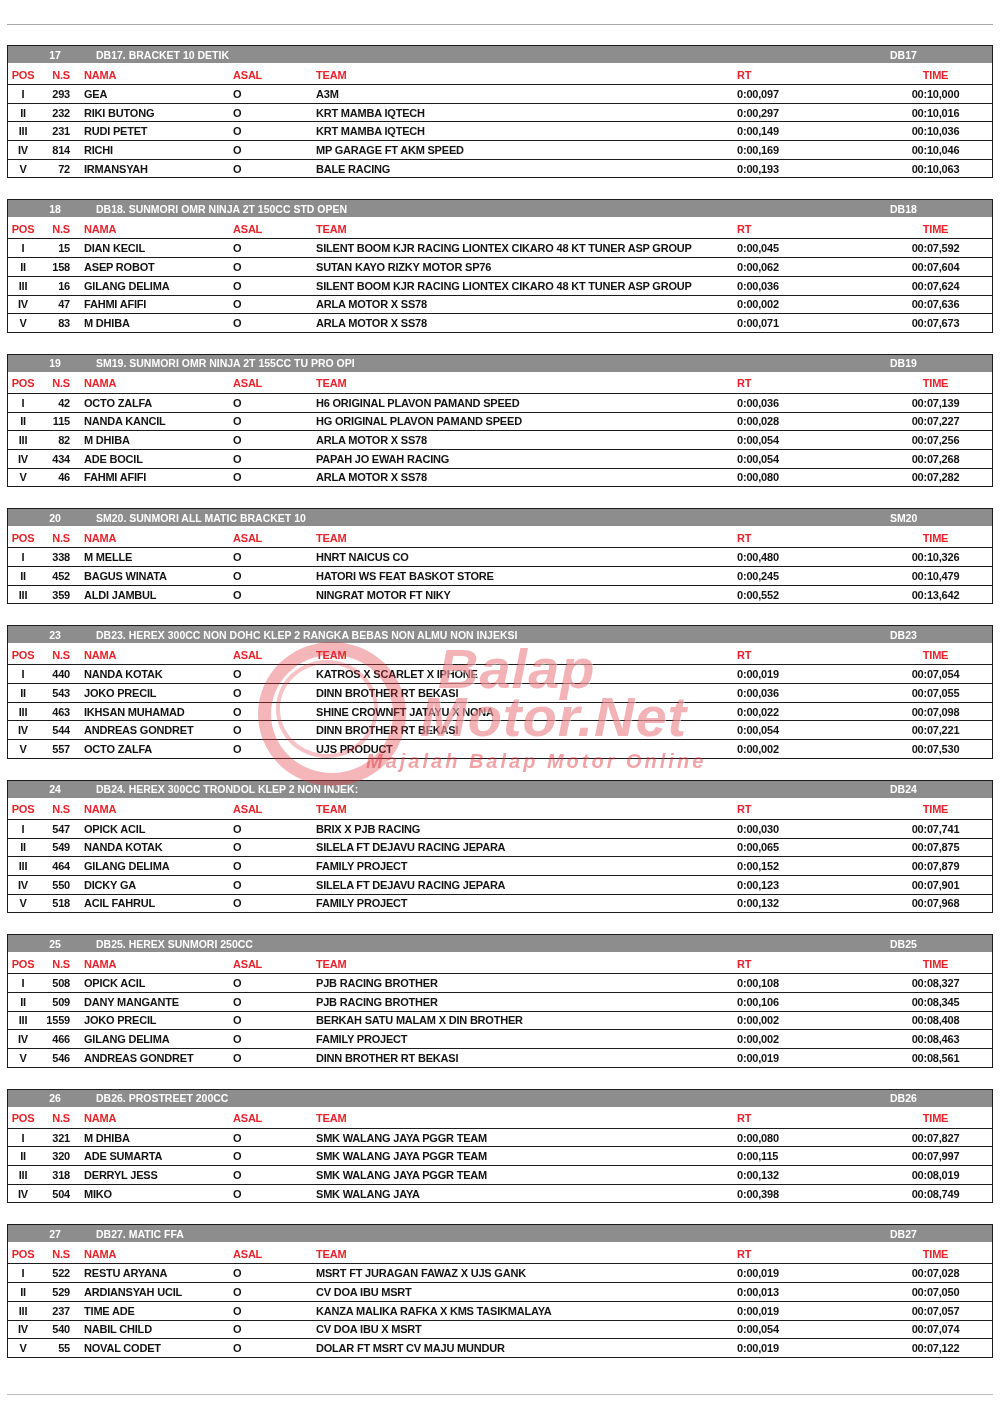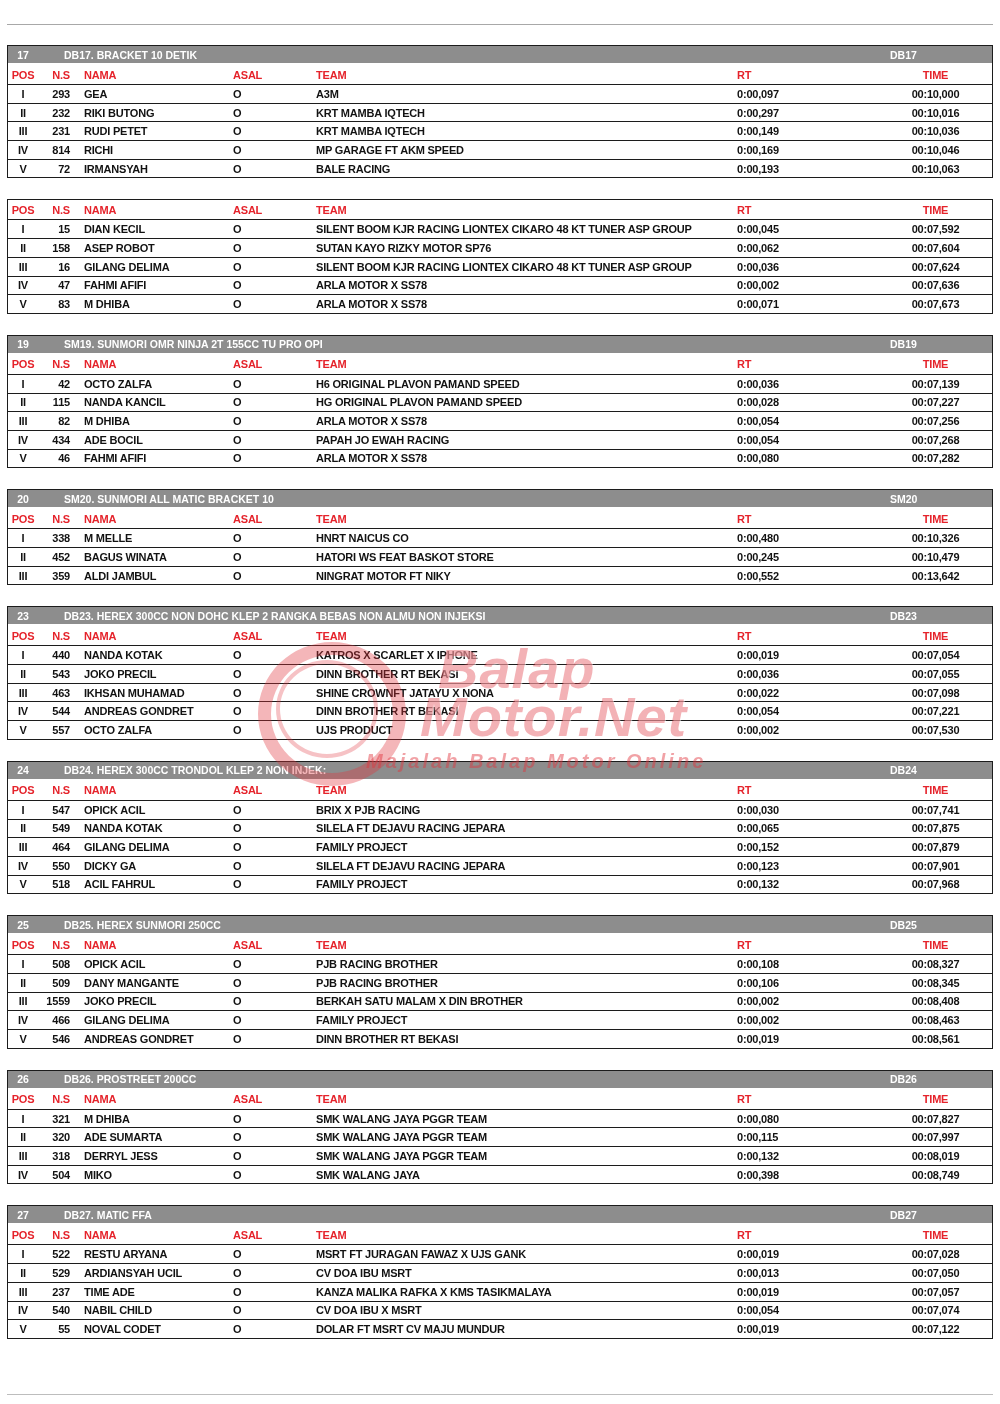--- a/index.html
+++ b/index.html
@@ -12,21 +12,21 @@
   .divider.bottom{top:1394px;background:#bdbdbd;}
   .tables{position:absolute;top:45px;left:7px;right:7px;}
   .rtable{
     border:1.5px solid var(--line,#1c1c1c);
     margin-bottom:21px;background:#fff;
   }
   .tbar{
     display:flex;align-items:center;height:17px;
     background:var(--bar,#8d8d8d);color:#fff;
     font-size:10.5px;letter-spacing:0;
-    border-bottom:2px solid #fff;white-space:nowrap;overflow:hidden;
+    border-bottom:2px solid #fff;white-space:nowrap;overflow:hidden;padding-left:32px;
   }
   .tnum{width:30px;text-align:center;flex:0 0 auto;}
   .ttitle{padding-left:26px;flex:1 1 auto;overflow:hidden;white-space:nowrap;}
   .tcode{width:102px;flex:0 0 auto;text-align:left;}
   .chead{
     display:flex;align-items:center;height:19px;
     color:var(--accent,#e5232b);font-size:11px;letter-spacing:-0.2px;
   }
   .rrow{
     display:flex;align-items:center;height:17.7px;
@@ -132,20 +132,25 @@
             <span class="c-nama">IRMANSYAH</span>
             <span class="c-asal">O</span>
             <span class="c-team">BALE RACING</span>
             <span class="c-rt">0:00,193</span>
             <span class="c-time">00:10,063</span>
           </div>
         </div>
   </section>
 
   <section class="rtable">
+    <header class="tbar">
+      <span class="tnum">18</span>
+      <span class="ttitle">DB18. SUNMORI OMR NINJA 2T 150CC STD OPEN</span>
+      <span class="tcode">DB18</span>
+    </header>
     <div class="chead">
           <span class="c-pos">POS</span>
           <span class="c-ns">N.S</span>
           <span class="c-nama">NAMA</span>
           <span class="c-asal">ASAL</span>
           <span class="c-team">TEAM</span>
           <span class="c-rt">RT</span>
           <span class="c-time">TIME</span>
         </div>
     <div class="rows">

